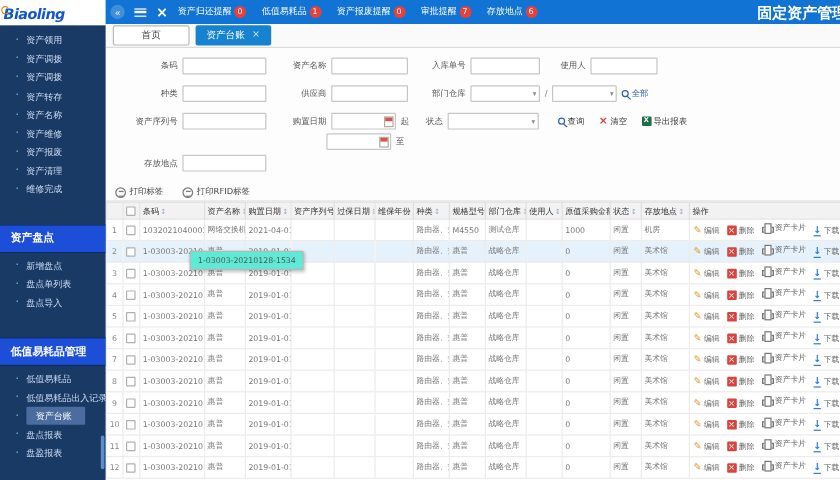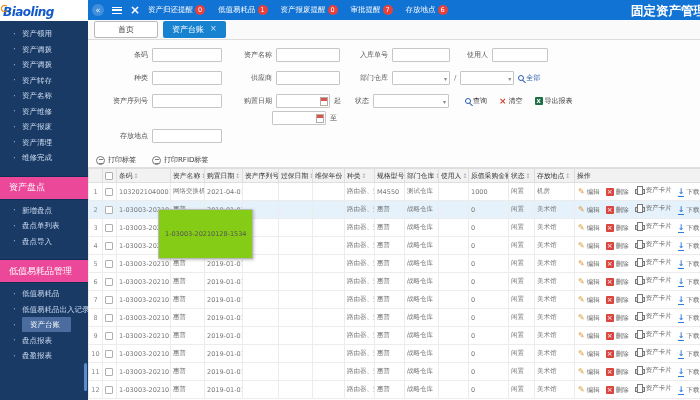--- a/index.html
+++ b/index.html
@@ -22,21 +22,21 @@
   .badge{background:#e8413c;color:#fff;border-radius:50%;min-width:10px;height:10px;font-size:6.5px;display:inline-flex;align-items:center;justify-content:center;padding:0 1px}
   .app-title{position:absolute;right:-6px;top:3px;color:#fff;font-weight:bold;font-size:12.5px;white-space:nowrap}
 
   
   .sidebar{position:absolute;top:21px;left:0;width:88px;height:379px;background:#1a3a66;overflow:hidden;z-index:6}
   .side-groups{padding-top:5px}
   .side-item{height:15.5px;display:flex;align-items:center;color:#cddcf0;font-size:7.5px;padding-left:13px;gap:6px;cursor:pointer;white-space:nowrap}
   .bullet{color:#8fb3dd;font-size:9px;line-height:8px}
   .slabel{line-height:9px}
   .side-item.selected .slabel{background:#4a6c9e;color:#fff;padding:3px 11px 3px 8px;border-radius:1px}
-  .side-sec{height:24px;display:flex;align-items:center;padding-left:9px;margin-top:10px;margin-bottom:3px;color:#fff;font-size:9px;font-weight:normal;background:#ec4899;border-top:1px solid #102e55;border-bottom:1px solid #102e55;cursor:pointer;white-space:nowrap}
+  .side-sec{height:24px;display:flex;align-items:center;padding-left:9px;margin-top:21px;margin-bottom:3px;color:#fff;font-size:9px;font-weight:bold;background:#1d4ed8;border-top:1px solid #102e55;border-bottom:1px solid #102e55;cursor:pointer;white-space:nowrap}
   .side-scroll{position:absolute;right:1px;top:342px;width:3px;height:28px;background:#5c8cc9;border-radius:2px}
 
   
   .main{position:absolute;left:88px;top:19px;width:612px;height:381px;background:#fff}
   .tabbar{height:21px;background:#fafafa;border-bottom:1px solid #dcdcdc;display:flex;align-items:center;gap:5px;padding-left:6px}
   .tab-home{font-size:8px;color:#444;background:#fff;border:1px solid #b9b9b9;padding:2px 23px;border-radius:2px;cursor:pointer}
   .tab-active{font-size:8px;color:#fff;background:#1782d0;padding:3px 9px;border-radius:2px;display:flex;align-items:center;gap:6px;cursor:pointer}
   .tab-close{font-size:8px;color:#cfe4fa;line-height:8px}
 
   
@@ -74,21 +74,21 @@
   .sort{color:#97aec7;font-size:6px;margin-left:1px}
   .cb{width:8px;height:8px;border:1px solid #b0b0b0;background:#fff;display:inline-block;border-radius:1px;vertical-align:middle}
   .td-ops{padding:0 3px}
   .op{display:inline-flex;align-items:center;gap:2px;margin-right:6px;cursor:pointer;color:#666}
   .ic-edit{color:#dd9933;font-size:8px;line-height:8px}
   .ic-del{width:8px;height:8px;background:#d9443c;color:#fff;font-size:7px;line-height:8px;text-align:center;border-radius:1px;display:inline-block}
   .ic-prn{position:relative;width:9px;height:8px;display:inline-block}
   .ic-prn::before{content:"";position:absolute;left:0;top:2.5px;width:8px;height:3px;border:1px solid #777;background:#ddd}
   .ic-prn::after{content:"";position:absolute;left:2px;top:0;width:4px;height:7px;border:1px solid #777;background:#fff}
   .ic-dl{color:#2d7bd6;font-weight:bold;font-size:8px;line-height:8px;border-bottom:1px solid #2d7bd6}
-  .tooltip{position:absolute;left:70px;top:190px;background:#84cc16;border:1px solid #b8b8b8;box-shadow:1px 1px 3px rgba(0,0,0,.25);font-size:6.5px;color:#555;padding:20px 6px;z-index:9;border-radius:1px;white-space:nowrap}
+  .tooltip{position:absolute;left:70px;top:190px;background:#5eead4;border:1px solid #b8b8b8;box-shadow:1px 1px 3px rgba(0,0,0,.25);font-size:6.5px;color:#555;padding:3px 6px;z-index:9;border-radius:1px;white-space:nowrap}
 </style>
 </head>
 <body>
 
 <div class="topbar">
   <span class="ic-circ">«</span>
   <span class="ic-burger"></span>
   <span class="ic-x">×</span>
   <span class="notices" id="notices">
       <span class="notice">

